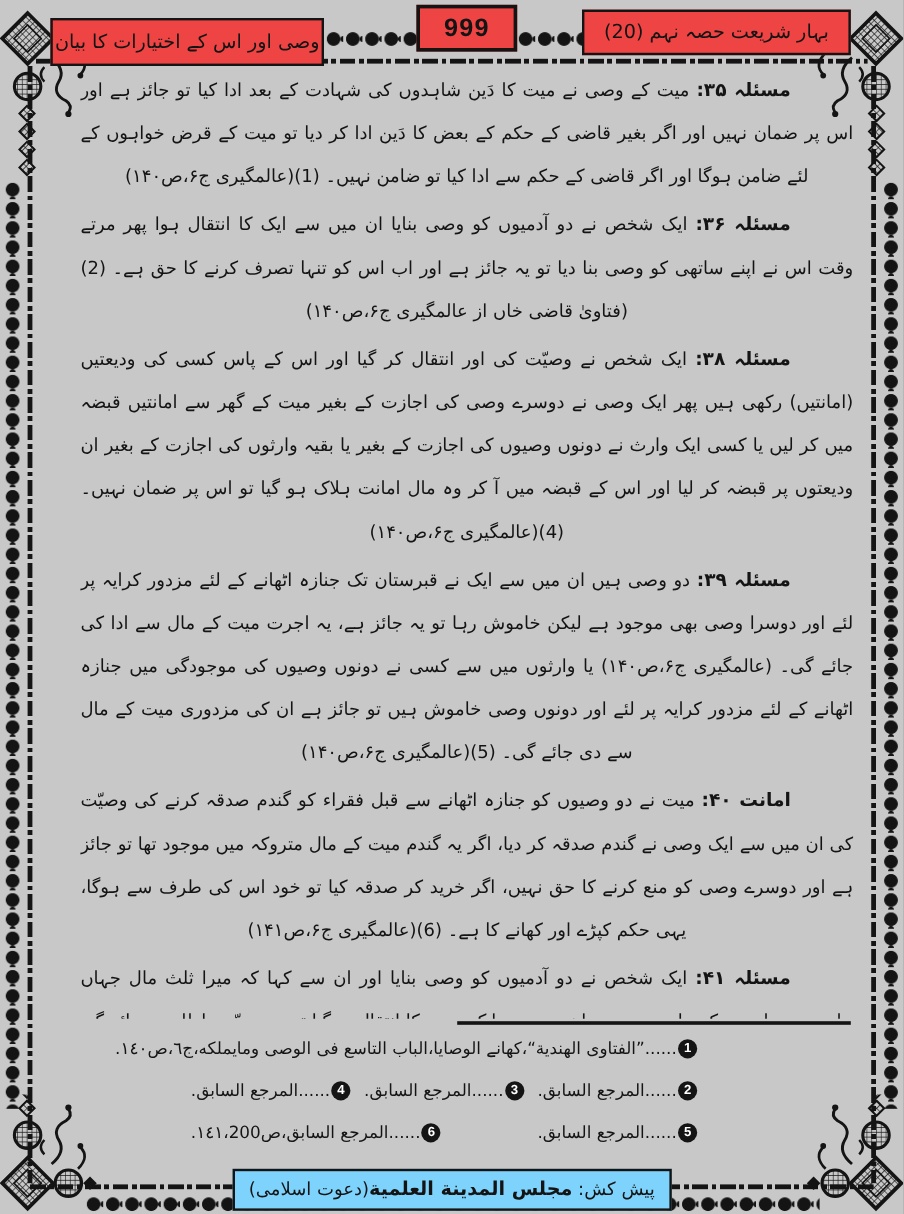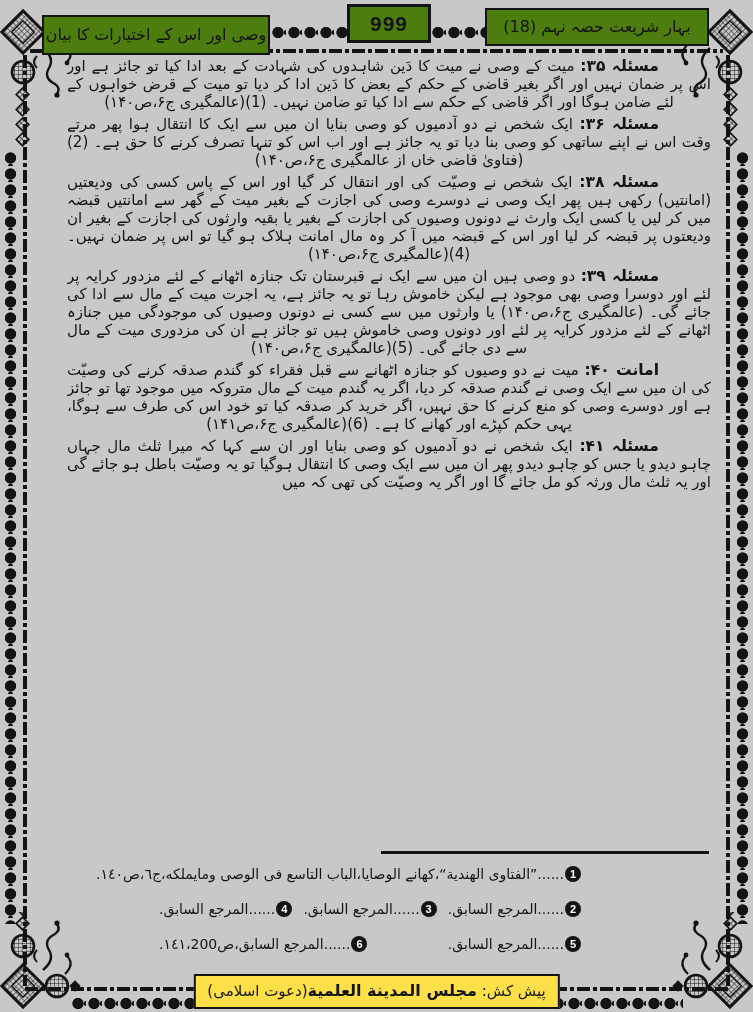--- a/index.html
+++ b/index.html
@@ -34,46 +34,46 @@
   .corner svg{position:absolute;top:0;left:0;}
   .corner.tr{top:6px;right:0;}
   .corner.tl{top:6px;left:0;}
   .corner.tl svg{transform:scaleX(-1);}
   .corner.br{bottom:0;right:0;height:100px;}
   .corner.br svg{bottom:0;top:auto;transform:scaleY(-1);}
   .corner.bl{bottom:0;left:0;height:100px;}
   .corner.bl svg{bottom:0;top:auto;transform:scale(-1,-1);}
 
   
-  .hdr-box{position:absolute;background:#4d7c0f;border:2px solid #141414;z-index:3;
+  .hdr-box{position:absolute;background:#ef4444;border:2px solid #141414;z-index:3;
     display:flex;align-items:center;justify-content:center;font-size:16px;line-height:1;}
   .hdr-box.book{top:8px;right:44px;width:220px;height:34px;}
   .hdr-box.chapter{top:15px;left:42px;width:224px;height:36px;}
   .hdr-box.pagenum{top:4px;left:347px;width:78px;height:33px;border-width:3px;
     font-family:"Liberation Sans",sans-serif;font-weight:bold;font-size:21px;letter-spacing:1px;}
 
   
   .bodytext{position:absolute;top:57px;right:42px;left:42px;height:792px;overflow:hidden;z-index:2;
-    font-size:15px;line-height:18px;margin-left:25px;}
+    font-size:15px;line-height:36px;margin-left:25px;}
   .bodytext p{margin:0 0 4px;text-align:justify;text-indent:52px;}
   .bodytext p.center-last{text-align-last:center;-moz-text-align-last:center;}
   .bodytext .lead{font-weight:bold;font-size:15.5px;}
 
   
   .fn-sep{position:absolute;top:851px;right:44px;width:328px;height:2.5px;background:#141414;z-index:2;}
   .footnotes{position:absolute;top:862px;right:172px;width:422px;z-index:2;font-size:14px;line-height:24px;}
   .fn-row{display:flex;justify-content:space-between;margin-bottom:11px;white-space:nowrap;}
   .fn-item{display:inline-flex;align-items:center;gap:1px;}
   .fn-num{display:inline-flex;align-items:center;justify-content:center;flex:0 0 auto;
     width:16px;height:16px;border-radius:50%;background:#141414;color:#fff;
     font-family:"Liberation Sans",sans-serif;font-size:11px;font-weight:bold;line-height:1;}
 
   
   .footer-box{position:absolute;bottom:3px;left:50%;transform:translateX(-50%);z-index:4;
-    background:#fde047;border:2px solid #141414;padding:4px 12px 5px;white-space:nowrap;
+    background:#7dd3fc;border:2px solid #141414;padding:4px 12px 5px;white-space:nowrap;
     font-size:15px;line-height:1.4;}
   .footer-box .org{font-weight:bold;font-size:16px;}
   .hidden-defs{position:absolute;width:0;height:0;overflow:hidden;}
 </style>
 </head>
 <body>
 
 <svg class="hidden-defs" aria-hidden="true">
   <defs>
     <pattern id="lat" width="4" height="4" patternUnits="userSpaceOnUse">
@@ -124,21 +124,21 @@
         <use href="#corner-art"></use>
       </svg>
     </div>
   <div class="corner bl">
       <svg width="95" height="150" viewBox="0 0 95 150">
         <use href="#corner-art"></use>
       </svg>
     </div>
 
   <div class="hdr-box book">
-    <span>بہار شریعت حصہ نہم (18)</span>
+    <span>بہار شریعت حصہ نہم (20)</span>
   </div>
   <div class="hdr-box pagenum">
     <span>999</span>
   </div>
   <div class="hdr-box chapter">
     <span>وصی اور اس کے اختیارات کا بیان</span>
   </div>
 
   <div class="bodytext">
   <p class="center-last"><span class="lead">مسئلہ ۳۵:</span> <span>میت کے وصی نے میت کا دَین شاہدوں کی شہادت کے بعد ادا کیا تو جائز ہے اور اس پر ضمان نہیں اور اگر بغیر قاضی کے حکم کے بعض کا دَین ادا کر دیا تو میت کے قرض خواہوں کے لئے ضامن ہوگا اور اگر قاضی کے حکم سے ادا کیا تو ضامن نہیں۔ (1)(عالمگیری ج۶،ص۱۴۰)</span></p>

